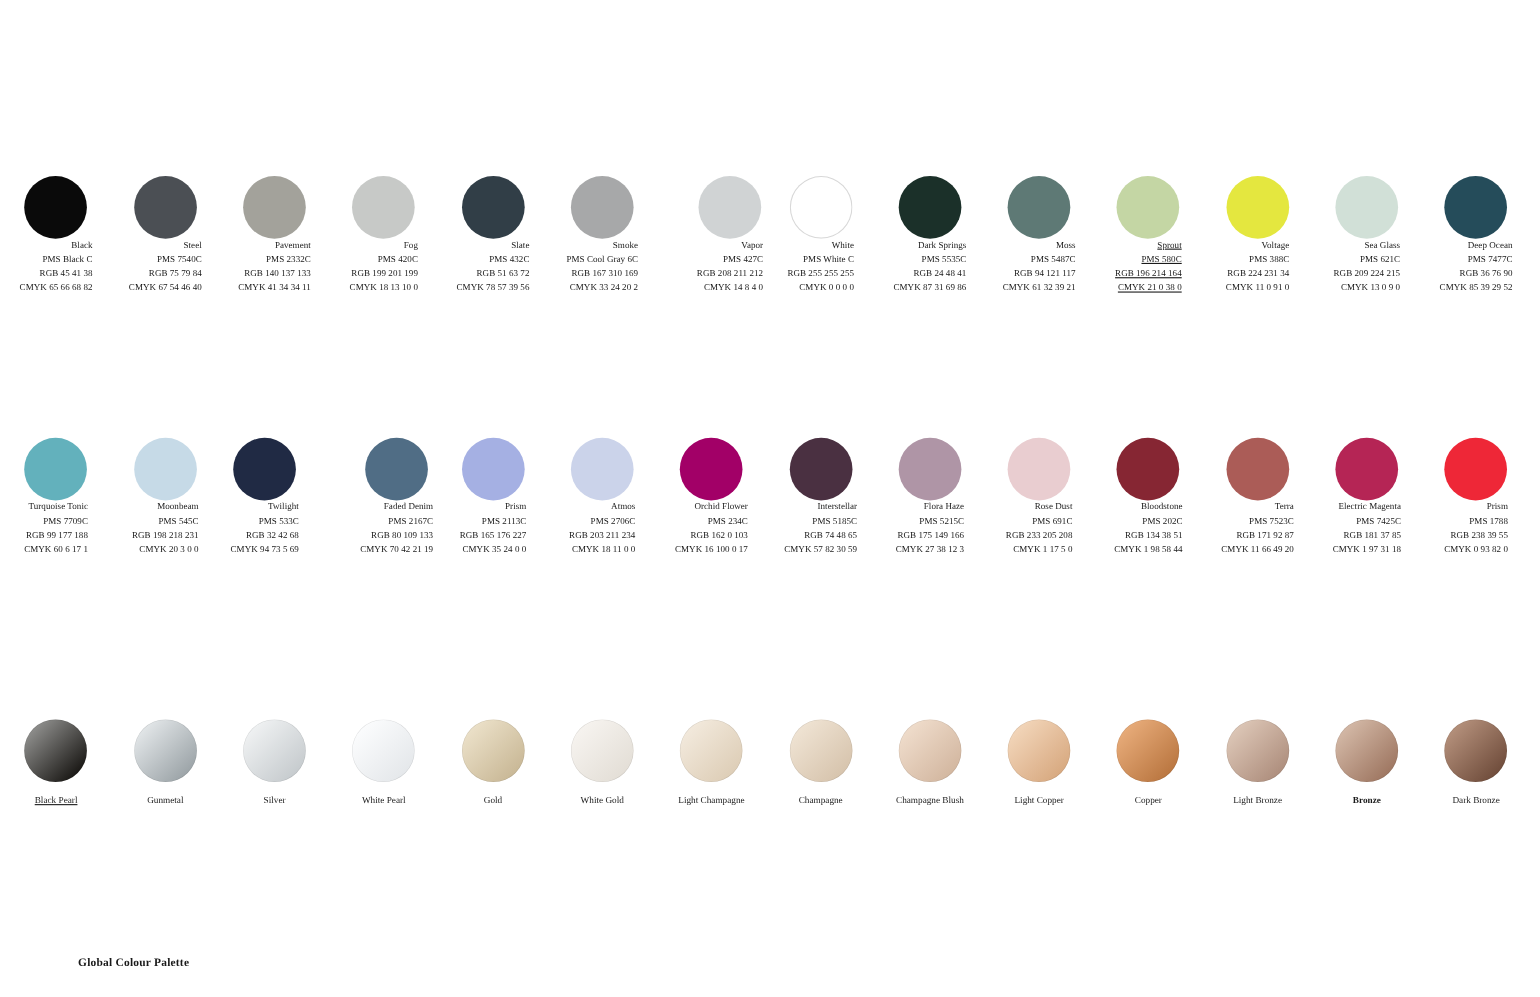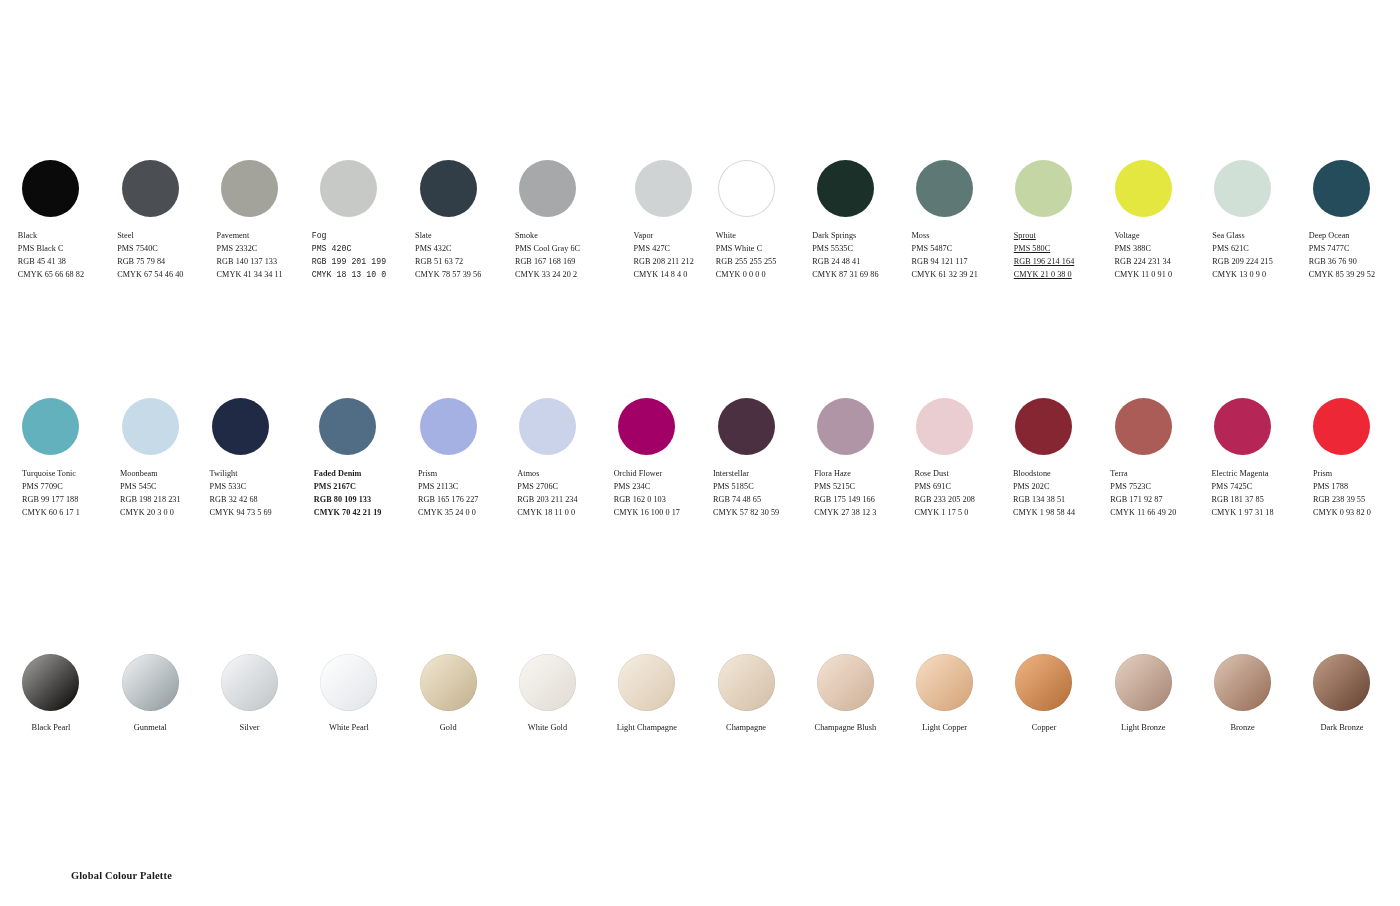--- a/index.html
+++ b/index.html
@@ -23,22 +23,21 @@
   .swatch{
     width:57px;height:57px;border-radius:50%;
     flex:0 0 auto;
   }
   .swatch.outlined{box-shadow:inset 0 0 0 1px #d8d8d8;}
   .swatch.metal{
     box-shadow:inset 0 0 0 0.5px rgba(0,0,0,0.10);
   }
 
   .info{
-    margin-top:13px;
-    text-align:left;
+    text-align:right;
     font-size:8.2px;
     line-height:12.9px;
     letter-spacing:0.05px;
     white-space:nowrap;
   }
   .info div{display:block;}
 
   .metal-label{
     margin-top:11px;
     text-align:center;
@@ -79,21 +78,21 @@
       </div>
       <div class="cell" style="left: 199.95px;">
         <div class="swatch" title="Pavement" style="background: rgb(163, 162, 155);"></div>
         <div class="info">
           <div>Pavement</div>
           <div>PMS 2332C</div>
           <div>RGB 140 137 133</div>
           <div>CMYK 41 34 34 11</div>
         </div>
       </div>
-      <div class="cell" style="left: 299.25px; font-family: Liberation Mono, monospace;">
+      <div class="cell" style="left: 299.25px;">
         <div class="swatch" title="Fog" style="background: rgb(199, 201, 199);"></div>
         <div class="info">
           <div>Fog</div>
           <div>PMS 420C</div>
           <div>RGB 199 201 199</div>
           <div>CMYK 18 13 10 0</div>
         </div>
       </div>
       <div class="cell" style="left: 398.55px;">
         <div class="swatch" title="Slate" style="background: rgb(49, 62, 71);"></div>
@@ -102,21 +101,21 @@
           <div>PMS 432C</div>
           <div>RGB 51 63 72</div>
           <div>CMYK 78 57 39 56</div>
         </div>
       </div>
       <div class="cell" style="left: 497.85px;">
         <div class="swatch" title="Smoke" style="background: rgb(167, 168, 169);"></div>
         <div class="info">
           <div>Smoke</div>
           <div>PMS Cool Gray 6C</div>
-          <div>RGB 167 168 169</div>
+          <div>RGB 167 310 169</div>
           <div>CMYK 33 24 20 2</div>
         </div>
       </div>
       <div class="cell" style="left: 614px;">
         <div class="swatch" title="Vapor" style="background: rgb(208, 211, 212);"></div>
         <div class="info">
           <div>Vapor</div>
           <div>PMS 427C</div>
           <div>RGB 208 211 212</div>
           <div>CMYK 14 8 4 0</div>
@@ -207,21 +206,21 @@
       </div>
       <div class="cell" style="left: 191px;">
         <div class="swatch" title="Twilight" style="background: rgb(32, 42, 68);"></div>
         <div class="info">
           <div>Twilight</div>
           <div>PMS 533C</div>
           <div>RGB 32 42 68</div>
           <div>CMYK 94 73 5 69</div>
         </div>
       </div>
-      <div class="cell" style="left: 298px; font-weight: bold;">
+      <div class="cell" style="left: 311px;">
         <div class="swatch" title="Faded Denim" style="background: rgb(80, 109, 133);"></div>
         <div class="info">
           <div>Faded Denim</div>
           <div>PMS 2167C</div>
           <div>RGB 80 109 133</div>
           <div>CMYK 70 42 21 19</div>
         </div>
       </div>
       <div class="cell" style="left: 398.55px;">
         <div class="swatch" title="Prism" style="background: rgb(165, 176, 227);"></div>
@@ -308,21 +307,21 @@
         <div class="swatch" title="Risk" style="background: rgb(238, 39, 55);"></div>
         <div class="info">
           <div>Prism</div>
           <div>PMS 1788</div>
           <div>RGB 238 39 55</div>
           <div>CMYK 0 93 82 0</div>
         </div>
       </div>
     </div>
   <div class="row" id="row3">
-      <div class="cell" style="left: 1.35px;">
+      <div class="cell" style="left: 1.35px; text-decoration: underline;">
         <div class="swatch metal" title="Black Pearl" style="background-image: linear-gradient(135deg, rgb(142, 142, 140) 0%, rgb(142, 142, 140) 14%, rgb(23, 21, 18) 88%, rgb(23, 21, 18) 100%);"></div>
         <div class="metal-label">Black Pearl</div>
       </div>
       <div class="cell" style="left: 100.65px;">
         <div class="swatch metal" title="Gunmetal" style="background-image: linear-gradient(135deg, rgb(226, 230, 232) 0%, rgb(226, 230, 232) 14%, rgb(154, 162, 166) 88%, rgb(154, 162, 166) 100%);"></div>
         <div class="metal-label">Gunmetal</div>
       </div>
       <div class="cell" style="left: 199.95px;">
         <div class="swatch metal" title="Silver" style="background-image: linear-gradient(135deg, rgb(239, 241, 242) 0%, rgb(239, 241, 242) 14%, rgb(197, 202, 205) 88%, rgb(197, 202, 205) 100%);"></div>
         <div class="metal-label">Silver</div>
@@ -356,21 +355,21 @@
         <div class="metal-label">Light Copper</div>
       </div>
       <div class="cell" style="left: 994.35px;">
         <div class="swatch metal" title="Copper" style="background-image: linear-gradient(135deg, rgb(231, 171, 121) 0%, rgb(231, 171, 121) 14%, rgb(185, 117, 63) 88%, rgb(185, 117, 63) 100%);"></div>
         <div class="metal-label">Copper</div>
       </div>
       <div class="cell" style="left: 1093.65px;">
         <div class="swatch metal" title="Light Bronze" style="background-image: linear-gradient(135deg, rgb(220, 198, 182) 0%, rgb(220, 198, 182) 14%, rgb(173, 141, 124) 88%, rgb(173, 141, 124) 100%);"></div>
         <div class="metal-label">Light Bronze</div>
       </div>
-      <div class="cell" style="left: 1192.95px;">
+      <div class="cell" style="left: 1192.95px; font-weight: bold;">
         <div class="swatch metal" title="Bronze" style="background-image: linear-gradient(135deg, rgb(211, 184, 166) 0%, rgb(211, 184, 166) 14%, rgb(157, 117, 96) 88%, rgb(157, 117, 96) 100%);"></div>
         <div class="metal-label">Bronze</div>
       </div>
       <div class="cell" style="left: 1292.25px;">
         <div class="swatch metal" title="Dark Bronze" style="background-image: linear-gradient(135deg, rgb(180, 144, 123) 0%, rgb(180, 144, 123) 14%, rgb(110, 75, 58) 88%, rgb(110, 75, 58) 100%);"></div>
         <div class="metal-label">Dark Bronze</div>
       </div>
     </div>
 
   <div id="footer">Global Colour Palette</div>

